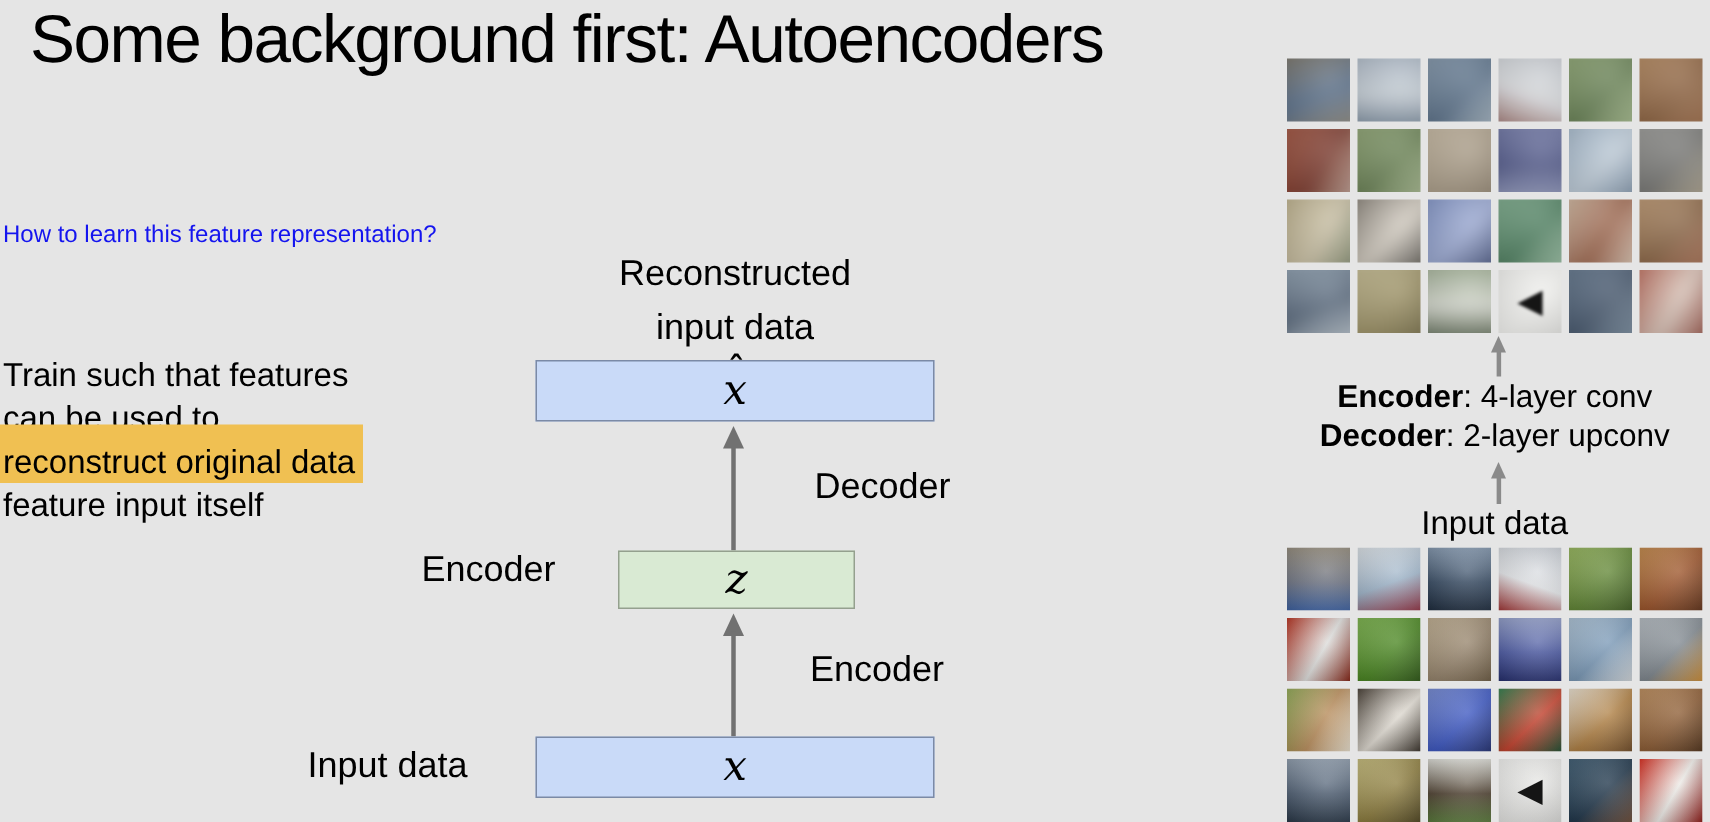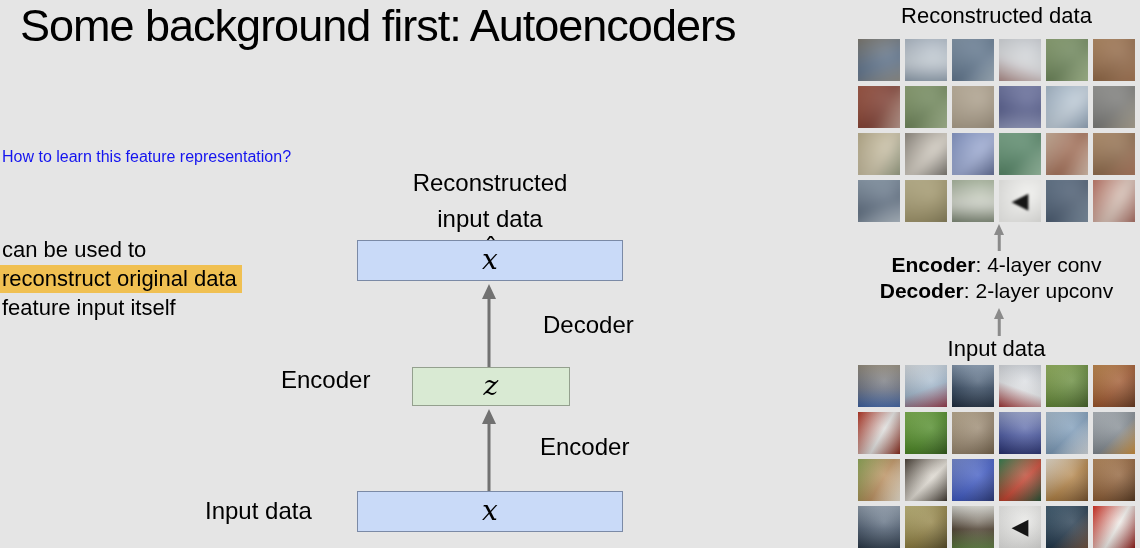--- a/index.html
+++ b/index.html
@@ -7,21 +7,21 @@
          font-family:"Liberation Sans",sans-serif;color:#000;}
 
   
   .title{position:absolute;left:20px;top:0px;font-size:45px;letter-spacing:-1px;
          white-space:nowrap;font-weight:400;}
 
   
   .question{position:absolute;left:2px;top:142px;width:290px;font-size:16px;line-height:30px;
             color:var(--question_blue);}
   .para{position:absolute;left:2px;top:235px;width:320px;font-size:22px;line-height:29px;}
-  .hl{background:var(--highlight);padding:1px 5px 2px 2px;margin-left:-2px;}
+  .hl{background:var(--highlight);padding:12px 5px 2px 2px;margin-left:-2px;}
 
   
   .recon-label{position:absolute;left:357px;top:165px;width:266px;text-align:center;
                font-size:24px;line-height:36px;}
   .lbl{position:absolute;font-size:24px;white-space:nowrap;}
   .decoder-label{left:543px;top:311px;}
   .features-label{left:281px;top:366px;}
   .encoder-label{left:540px;top:433px;}
   .input-label-left{left:205px;top:497px;}
 
@@ -74,20 +74,21 @@
 </head>
 <body>
 
 <div class="slide">
 
   <div class="title">Some background first: Autoencoders</div>
 
   <div class="question">How to learn this feature representation?</div>
 
   <div class="para">
+    <div>Train such that features</div>
     <div>can be used to</div>
     <div><span class="hl">reconstruct original data</span></div>
     <div>feature input itself</div>
   </div>
 
   <div class="recon-label">
     <div>Reconstructed</div>
     <div>input data</div>
   </div>
 
@@ -110,21 +111,20 @@
     <span class="head"></span>
       <span class="stem"></span>
   </div>
   <div class="lbl encoder-label">Encoder</div>
 
   <div class="lbl input-label-left">Input data</div>
   <div class="box blue x-box">
     <span class="math">x</span>
   </div>
 
-  <div class="rp-title">Reconstructed data</div>
   <div class="grid recon">
       <div class="tile">
         <div class="px blurry" style="background: linear-gradient(160deg, rgb(122, 106, 78) 0%, rgb(78, 106, 142) 55%, rgb(154, 138, 110) 100%);"></div>
       </div>
       <div class="tile">
         <div class="px blurry" style="background: linear-gradient(rgb(154, 170, 188) 0%, rgb(194, 204, 214) 55%, rgb(106, 128, 152) 100%);"></div>
       </div>
       <div class="tile">
         <div class="px blurry" style="background: linear-gradient(135deg, rgb(126, 150, 172) 0%, rgb(78, 106, 136) 55%, rgb(176, 192, 204) 100%);"></div>
       </div>

